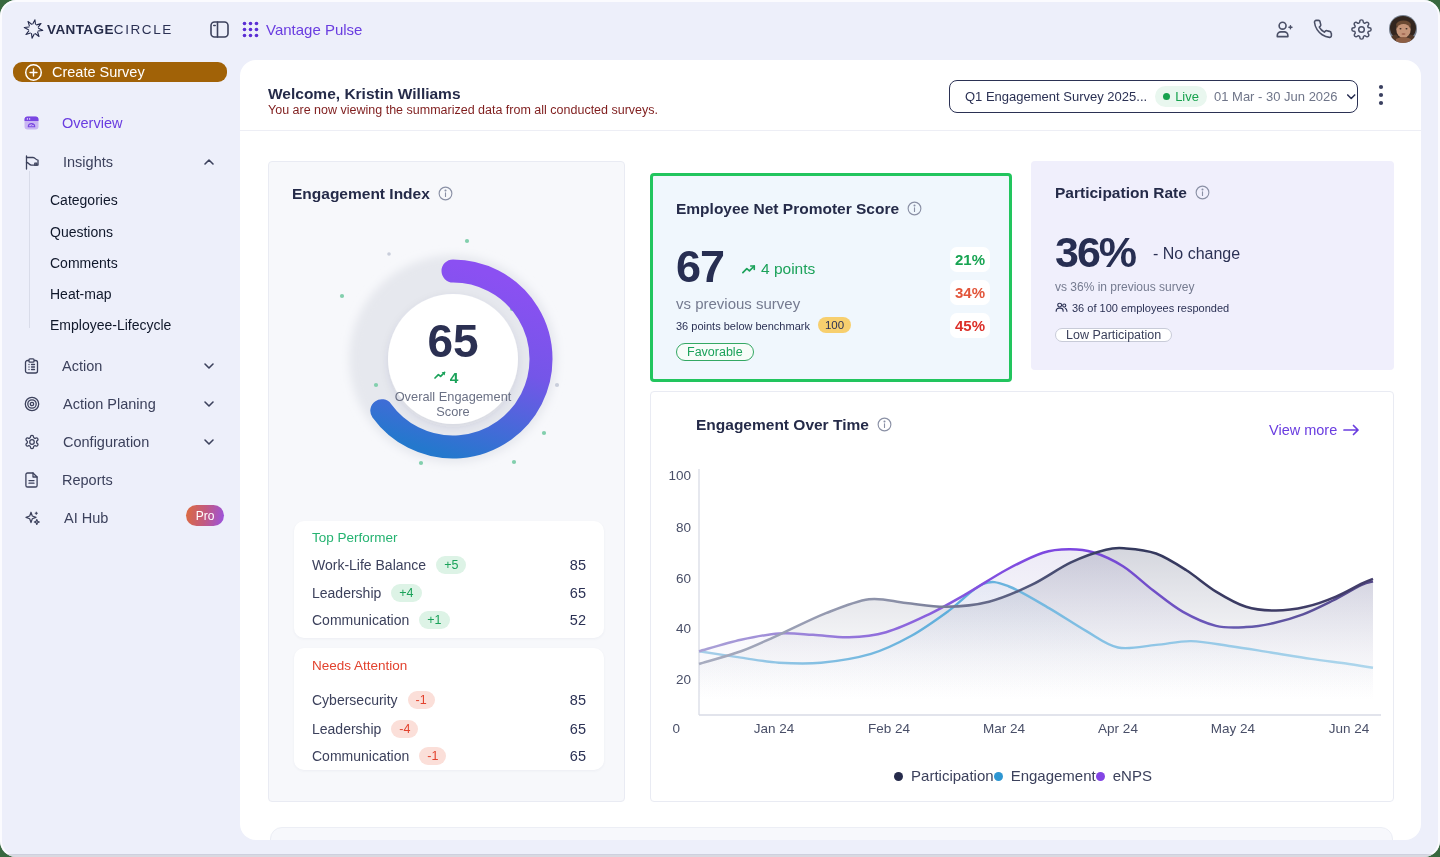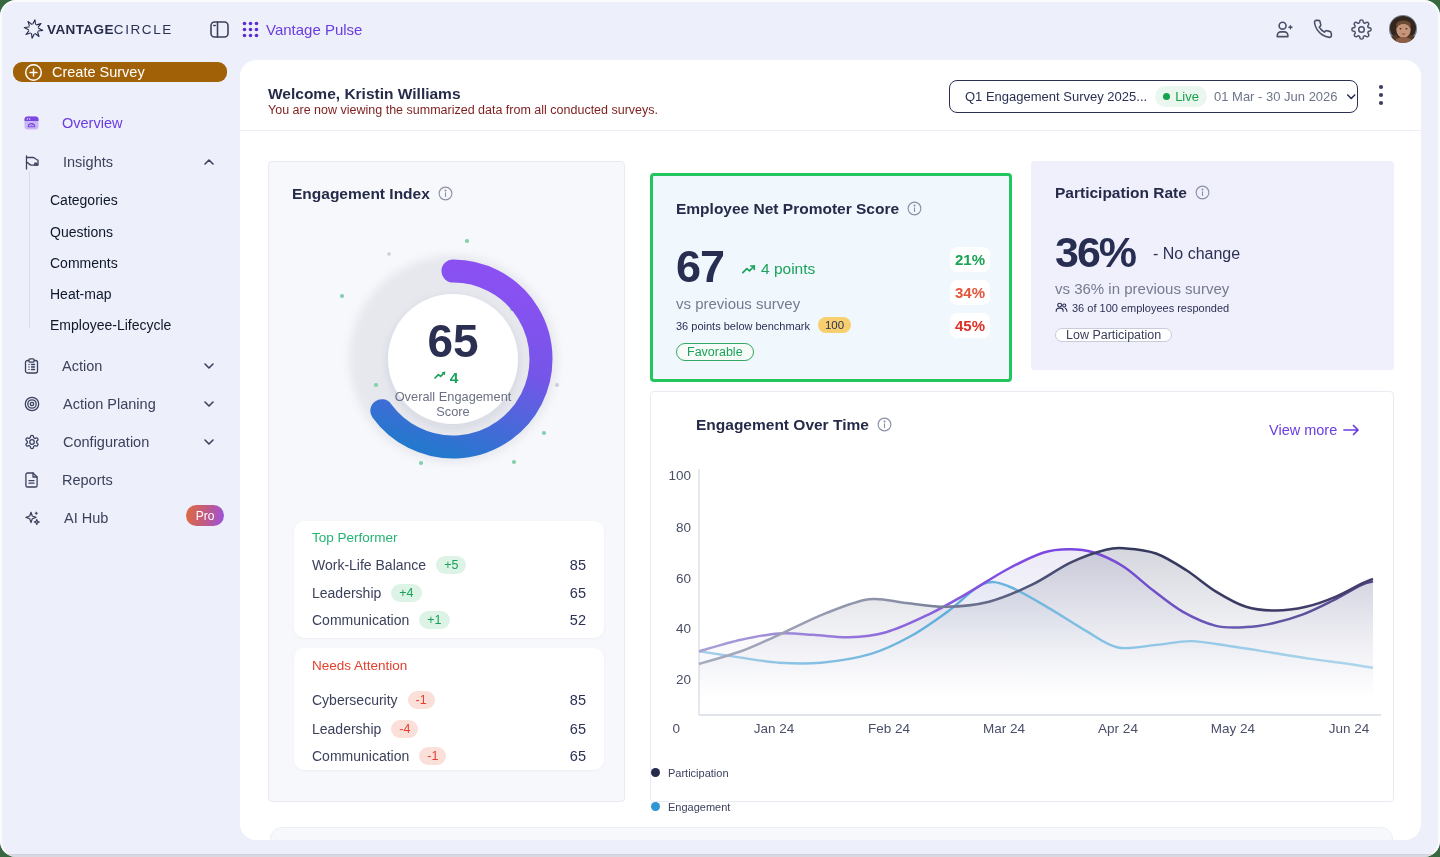--- a/index.html
+++ b/index.html
@@ -326,21 +326,21 @@
     </div>
 
     <div class="card" style="left:791px;top:101px;width:363px;height:209px;background:#f0effc;">
       <div class="card-title" style="position:absolute;left:24px;top:23px;">Participation Rate<svg class="info-i" width="15" height="15" viewBox="0 0 16 16" fill="none" stroke="#8a90a5" stroke-width="1.2">
             <circle cx="8" cy="8" r="6.8"></circle>
             <path d="M8 7.2 v4" stroke-linecap="round"></path>
             <circle cx="8" cy="4.8" r="0.5" fill="#8a90a5"></circle>
           </svg></div>
       <div style="position:absolute;left:24px;top:67px;font-size:43px;font-weight:bold;color:#272e52;letter-spacing:-2px;">36%</div>
       <div style="position:absolute;left:122px;top:84px;color:#2b3154;font-size:16px;">- No change</div>
-      <div style="position:absolute;left:24px;top:119px;font-size:15px;color:#757b90;">vs 36% in previous survey</div>
+      <div style="position:absolute;left:24px;top:119px;font-size:12px;color:#757b90;">vs 36% in previous survey</div>
       <div style="position:absolute;left:24px;top:141px;font-size:11px;font-weight:500;color:#2b3154;">
         <svg width="13" height="11" viewBox="0 0 14 12" fill="none" stroke="#2b3154" stroke-width="1.2" style="vertical-align:-1px;margin-right:4px;">
             <circle cx="5" cy="3.4" r="2.1"></circle>
             <path d="M1.2 10.5 v-0.8 c0-1.7 1.4-3 3.1-3 h1.4 c1.7 0 3.1 1.3 3.1 3 v0.8"></path>
             <circle cx="10" cy="3.9" r="1.7"></circle>
             <path d="M10.7 7 c1.3 0.2 2.2 1.3 2.2 2.7 v0.8"></path>
           </svg>36 of 100 employees responded</div>
       <div style="position:absolute;left:24px;top:167px;height:14px;border:1.2px solid #c8cbd8;border-radius:10px;color:#3c415c;font-size:12.5px;display:inline-flex;align-items:center;padding:0 10px;background:#fff;">Low Participation</div>
     </div>
 
@@ -408,21 +408,21 @@
           <text x="582" y="341" text-anchor="middle">May 24</text>
           <text x="698" y="341" text-anchor="middle">Jun 24</text>
         </g>
         <path d="M48.0 259.3 C55.0 260.3 76.7 263.7 90.0 265.6 C103.3 267.5 114.7 269.8 128.0 270.7 C141.3 271.5 154.7 272.2 170.0 270.7 C185.3 269.2 205.0 266.2 220.0 261.8 C235.0 257.4 247.0 251.2 260.0 244.0 C273.0 236.8 286.0 227.3 298.0 218.6 C310.0 209.9 322.0 196.0 332.0 192.0 C342.0 187.9 347.0 190.5 358.0 194.5 C369.0 198.5 385.2 208.7 398.0 216.1 C410.8 223.5 423.5 232.4 435.0 238.9 C446.5 245.5 455.3 253.1 467.0 255.5 C478.7 257.8 492.8 254.0 505.0 252.9 C517.2 251.9 527.5 248.9 540.0 249.1 C552.5 249.3 566.7 252.3 580.0 254.2 C593.3 256.1 606.7 258.4 620.0 260.5 C633.3 262.6 647.0 265.0 660.0 266.9 C673.0 268.8 687.7 270.5 698.0 272.0 C708.3 273.4 718.0 275.1 722.0 275.8 L722.0 323 L48.0 323 Z" fill="url(#fblue)"></path>
         <path d="M48.0 259.3 C55.0 257.4 76.7 250.8 90.0 247.8 C103.3 244.9 116.0 242.3 128.0 241.5 C140.0 240.6 150.3 242.1 162.0 242.8 C173.7 243.4 185.8 245.7 198.0 245.3 C210.2 244.9 222.2 243.8 235.0 240.2 C247.8 236.6 261.7 230.1 275.0 223.7 C288.3 217.4 301.7 209.7 315.0 202.1 C328.3 194.5 342.2 184.9 355.0 178.0 C367.8 171.1 381.5 164.2 392.0 160.7 C402.5 157.2 409.7 157.2 418.0 157.2 C426.3 157.1 433.0 157.4 442.0 160.2 C451.0 163.0 462.0 167.8 472.0 174.2 C482.0 180.5 492.0 190.7 502.0 198.3 C512.0 205.9 521.5 214.0 532.0 219.9 C542.5 225.8 554.5 231.3 565.0 233.9 C575.5 236.4 585.5 235.6 595.0 235.1 C604.5 234.7 612.5 233.4 622.0 231.3 C631.5 229.2 642.0 226.2 652.0 222.4 C662.0 218.6 672.3 213.3 682.0 208.5 C691.7 203.6 703.3 196.4 710.0 193.2 C716.7 190.0 720.0 190.0 722.0 189.4 L722.0 323 L48.0 323 Z" fill="url(#fpurp)"></path>
         <path d="M48.0 272.0 C55.0 269.8 76.7 264.1 90.0 259.3 C103.3 254.4 113.8 249.1 128.0 242.8 C142.2 236.4 160.0 227.1 175.0 221.2 C190.0 215.2 204.7 208.9 218.0 207.2 C231.3 205.5 242.2 209.7 255.0 211.0 C267.8 212.3 281.2 215.0 295.0 214.8 C308.8 214.6 323.8 213.3 338.0 209.7 C352.2 206.1 366.3 199.8 380.0 193.2 C393.7 186.7 407.5 176.3 420.0 170.4 C432.5 164.4 445.8 160.0 455.0 157.7 C464.2 155.3 466.7 155.8 475.0 156.4 C483.3 157.0 495.0 157.9 505.0 161.5 C515.0 165.1 525.0 171.6 535.0 178.0 C545.0 184.3 555.0 193.4 565.0 199.6 C575.0 205.7 585.0 211.6 595.0 214.8 C605.0 218.0 615.0 218.6 625.0 218.6 C635.0 218.6 645.0 217.1 655.0 214.8 C665.0 212.5 675.8 208.5 685.0 204.6 C694.2 200.8 703.8 194.9 710.0 192.0 C716.2 189.0 720.0 187.7 722.0 186.9 L722.0 323 L48.0 323 Z" fill="url(#fdark)"></path>
         <path d="M48.0 259.3 C55.0 260.3 76.7 263.7 90.0 265.6 C103.3 267.5 114.7 269.8 128.0 270.7 C141.3 271.5 154.7 272.2 170.0 270.7 C185.3 269.2 205.0 266.2 220.0 261.8 C235.0 257.4 247.0 251.2 260.0 244.0 C273.0 236.8 286.0 227.3 298.0 218.6 C310.0 209.9 322.0 196.0 332.0 192.0 C342.0 187.9 347.0 190.5 358.0 194.5 C369.0 198.5 385.2 208.7 398.0 216.1 C410.8 223.5 423.5 232.4 435.0 238.9 C446.5 245.5 455.3 253.1 467.0 255.5 C478.7 257.8 492.8 254.0 505.0 252.9 C517.2 251.9 527.5 248.9 540.0 249.1 C552.5 249.3 566.7 252.3 580.0 254.2 C593.3 256.1 606.7 258.4 620.0 260.5 C633.3 262.6 647.0 265.0 660.0 266.9 C673.0 268.8 687.7 270.5 698.0 272.0 C708.3 273.4 718.0 275.1 722.0 275.8" fill="none" stroke="url(#sblue)" stroke-width="2.4"></path>
         <path d="M48.0 259.3 C55.0 257.4 76.7 250.8 90.0 247.8 C103.3 244.9 116.0 242.3 128.0 241.5 C140.0 240.6 150.3 242.1 162.0 242.8 C173.7 243.4 185.8 245.7 198.0 245.3 C210.2 244.9 222.2 243.8 235.0 240.2 C247.8 236.6 261.7 230.1 275.0 223.7 C288.3 217.4 301.7 209.7 315.0 202.1 C328.3 194.5 342.2 184.9 355.0 178.0 C367.8 171.1 381.5 164.2 392.0 160.7 C402.5 157.2 409.7 157.2 418.0 157.2 C426.3 157.1 433.0 157.4 442.0 160.2 C451.0 163.0 462.0 167.8 472.0 174.2 C482.0 180.5 492.0 190.7 502.0 198.3 C512.0 205.9 521.5 214.0 532.0 219.9 C542.5 225.8 554.5 231.3 565.0 233.9 C575.5 236.4 585.5 235.6 595.0 235.1 C604.5 234.7 612.5 233.4 622.0 231.3 C631.5 229.2 642.0 226.2 652.0 222.4 C662.0 218.6 672.3 213.3 682.0 208.5 C691.7 203.6 703.3 196.4 710.0 193.2 C716.7 190.0 720.0 190.0 722.0 189.4" fill="none" stroke="url(#spurp)" stroke-width="2.5"></path>
         <path d="M48.0 272.0 C55.0 269.8 76.7 264.1 90.0 259.3 C103.3 254.4 113.8 249.1 128.0 242.8 C142.2 236.4 160.0 227.1 175.0 221.2 C190.0 215.2 204.7 208.9 218.0 207.2 C231.3 205.5 242.2 209.7 255.0 211.0 C267.8 212.3 281.2 215.0 295.0 214.8 C308.8 214.6 323.8 213.3 338.0 209.7 C352.2 206.1 366.3 199.8 380.0 193.2 C393.7 186.7 407.5 176.3 420.0 170.4 C432.5 164.4 445.8 160.0 455.0 157.7 C464.2 155.3 466.7 155.8 475.0 156.4 C483.3 157.0 495.0 157.9 505.0 161.5 C515.0 165.1 525.0 171.6 535.0 178.0 C545.0 184.3 555.0 193.4 565.0 199.6 C575.0 205.7 585.0 211.6 595.0 214.8 C605.0 218.0 615.0 218.6 625.0 218.6 C635.0 218.6 645.0 217.1 655.0 214.8 C665.0 212.5 675.8 208.5 685.0 204.6 C694.2 200.8 703.8 194.9 710.0 192.0 C716.2 189.0 720.0 187.7 722.0 186.9" fill="none" stroke="url(#sdark)" stroke-width="2.5"></path>
       </svg>
-      <div class="legend" style="position:absolute;left:0;top:375px;width:744px;display:flex;justify-content:center;gap:22px;font-size:11px;color:#3c415c;flex-direction:column;">
+      <div class="legend" style="position:absolute;left:0;top:375px;width:744px;display:flex;justify-content:center;font-size:15px;color:#3c415c;">
         <span><span class="ldot" style="background:#262b4b;"></span>Participation</span>
         <span><span class="ldot" style="background:#2e96d2;"></span>Engagement</span>
         <span><span class="ldot" style="background:#8345e5;"></span>eNPS</span>
       </div>
     </div>
 
     <div class="card" style="left:30px;top:767px;width:1123px;height:30px;background:#f7f8fc;border:1px solid #eceef5;border-radius:12px;"></div>
   </div>
 </div>
 

